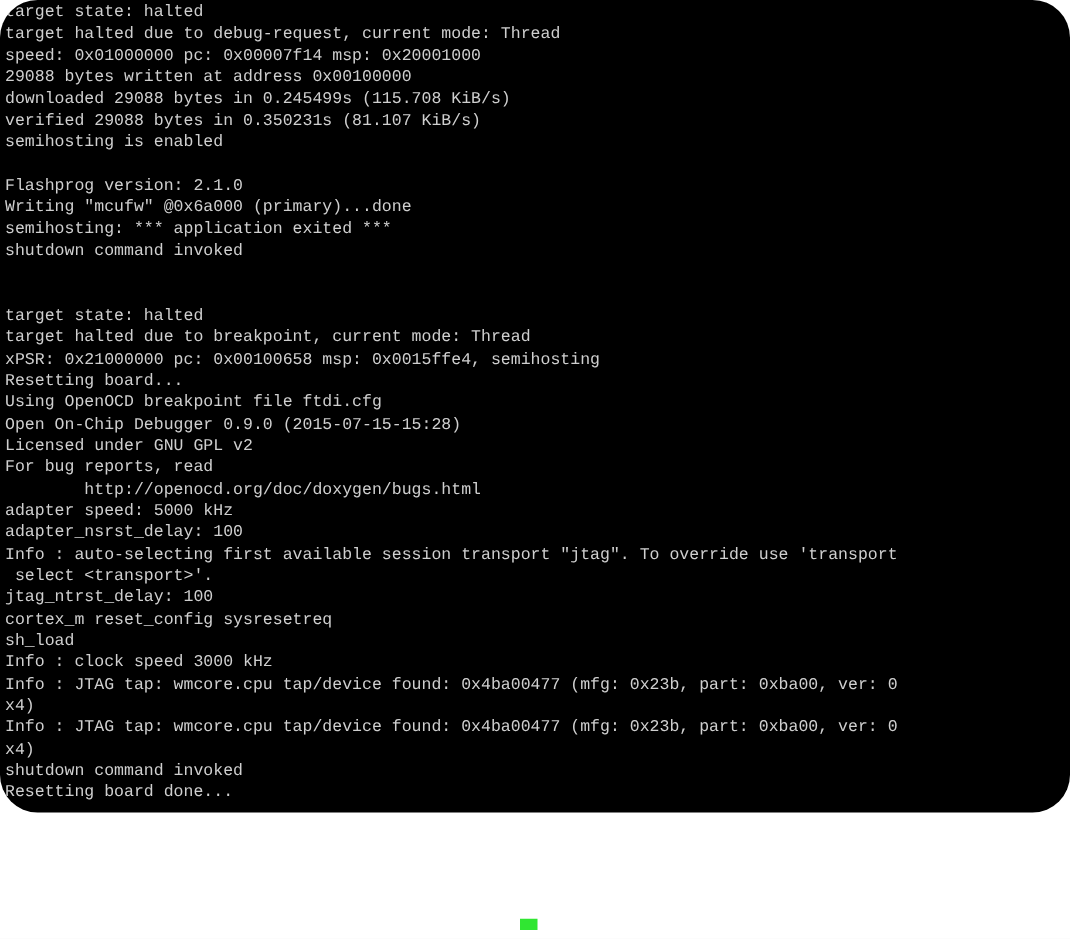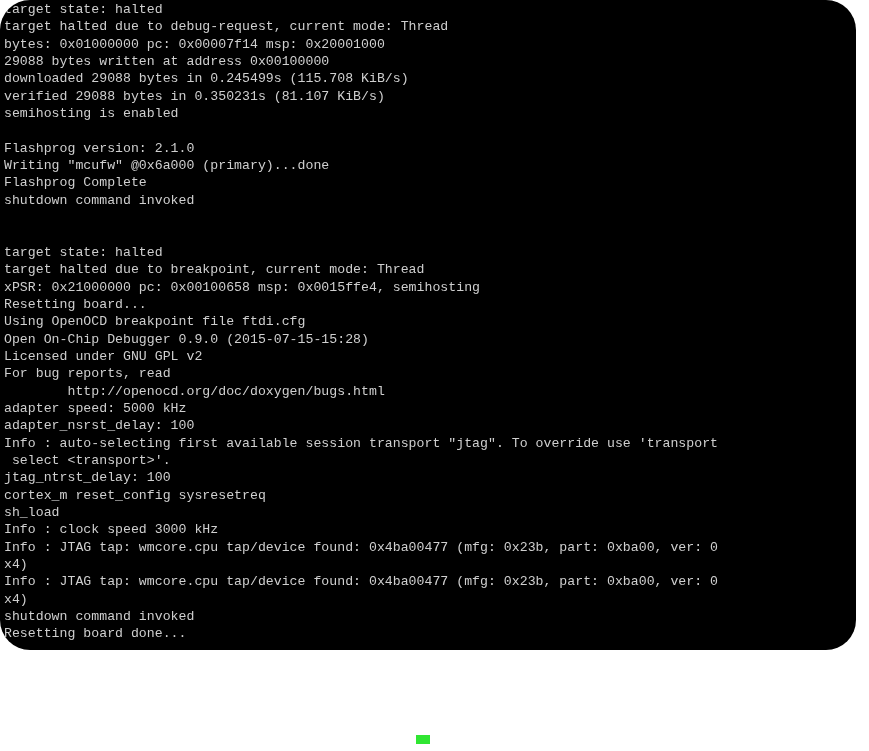--- a/index.html
+++ b/index.html
@@ -64,29 +64,29 @@
     background: #ffffff;
   }
 </style>
 </head>
 <body>
 
 <div id="terminal" style="background: rgb(0, 0, 0);">
   <div id="terminal-lines" style="color: rgb(207, 207, 207);">
       <div class="term-line">target state: halted</div>
       <div class="term-line">target halted due to debug-request, current mode: Thread</div>
-      <div class="term-line">bytes: 0x01000000 pc: 0x00007f14 msp: 0x20001000</div>
+      <div class="term-line">speed: 0x01000000 pc: 0x00007f14 msp: 0x20001000</div>
       <div class="term-line">29088 bytes written at address 0x00100000</div>
       <div class="term-line">downloaded 29088 bytes in 0.245499s (115.708 KiB/s)</div>
       <div class="term-line">verified 29088 bytes in 0.350231s (81.107 KiB/s)</div>
       <div class="term-line">semihosting is enabled</div>
       <div class="term-line blank"></div>
       <div class="term-line">Flashprog version: 2.1.0</div>
       <div class="term-line">Writing "mcufw" @0x6a000 (primary)...done</div>
-      <div class="term-line">Flashprog Complete</div>
+      <div class="term-line">semihosting: *** application exited ***</div>
       <div class="term-line">shutdown command invoked</div>
       <div class="term-line blank"></div>
       <div class="term-line blank"></div>
       <div class="term-line">target state: halted</div>
       <div class="term-line">target halted due to breakpoint, current mode: Thread</div>
       <div class="term-line">xPSR: 0x21000000 pc: 0x00100658 msp: 0x0015ffe4, semihosting</div>
       <div class="term-line">Resetting board...</div>
       <div class="term-line">Using OpenOCD breakpoint file ftdi.cfg</div>
       <div class="term-line">Open On-Chip Debugger 0.9.0 (2015-07-15-15:28)</div>
       <div class="term-line">Licensed under GNU GPL v2</div>

